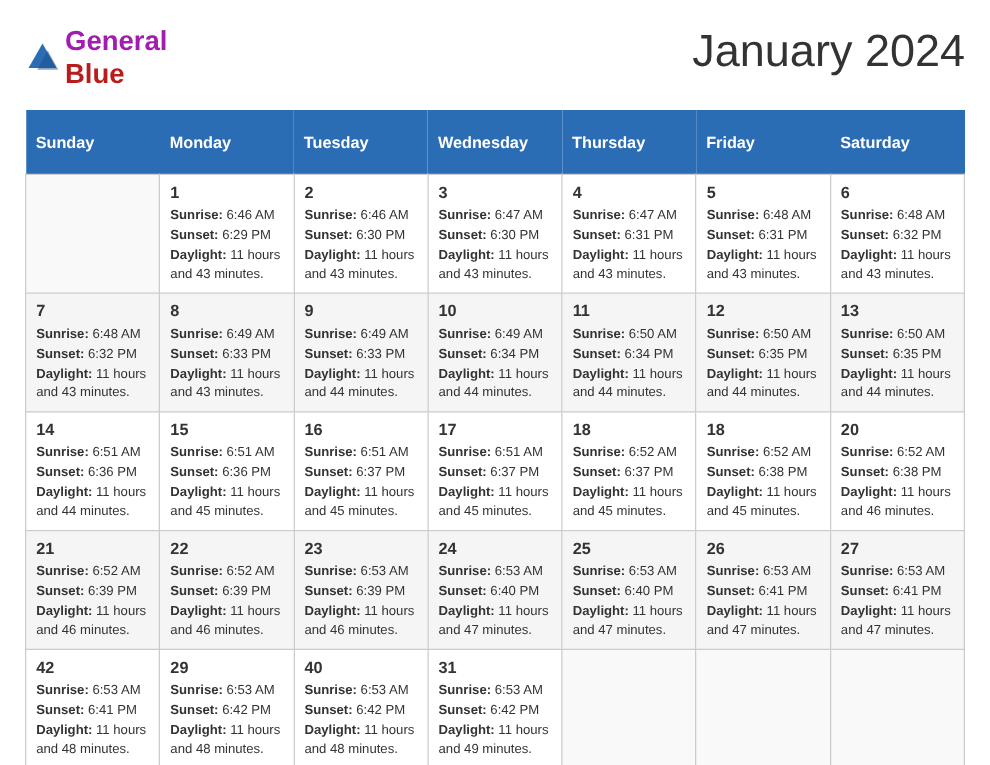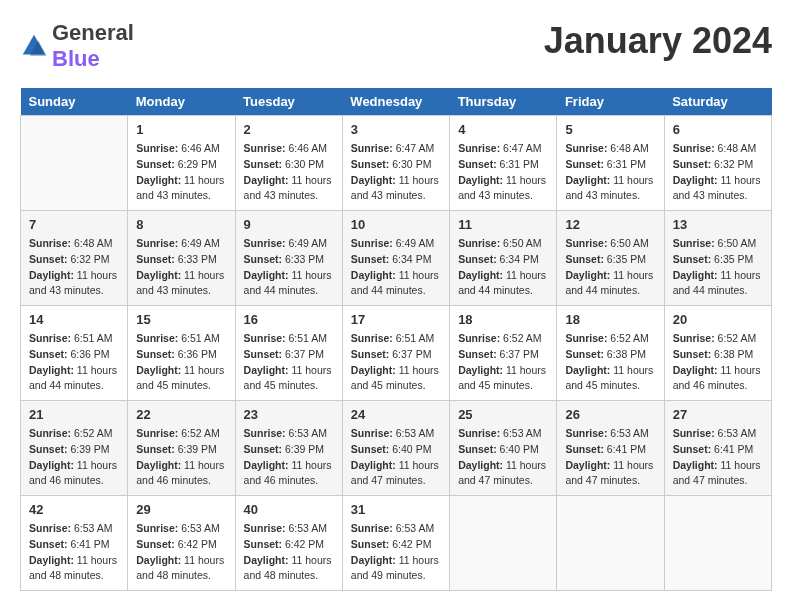--- a/index.html
+++ b/index.html
@@ -23,37 +23,37 @@
     }
     .logo-icon {
       width: 28px;
       height: 28px;
     }
     .title-block {
       text-align: right;
     }
     .month-title {
       font-size: 36px;
-      font-weight: bold;
+      font-weight: normal;
       color: #333;
     }
     .location {
       font-size: 15px;
       color: #555;
       margin-top: 2px;
     }
     table {
       width: 100%;
       border-collapse: collapse;
       font-size: 11px;
     }
     thead tr th {
       background-color: #2a6db5;
       color: #fff;
-      padding: 6px 8px;
+      padding: 18px 8px;
       text-align: left;
       font-size: 13px;
       font-weight: bold;
     }
     tbody tr td {
       border: 1px solid #ccc;
       vertical-align: top;
       padding: 6px 8px;
       min-height: 80px;
       width: 107px;
@@ -83,22 +83,22 @@
 </head>
 <body>
 
 <div class="header">
   <div class="logo">
     <svg class="logo-icon" viewBox="0 0 40 40" xmlns="http://www.w3.org/2000/svg">
       <polygon points="20,4 36,32 4,32" fill="#2a6db5"></polygon>
       <polygon points="26,12 38,34 14,34" fill="#1a4f8a" opacity="0.5"></polygon>
     </svg>
     <div>
-      <span style="font-size:22px;font-weight:bold;color:#404040;text-align:right;">General</span><br>
-      <span style="font-size:22px;font-weight:bold;color:#8b5cf6;">Blue</span>
+      <span style="font-size:22px;font-weight:bold;color:#a21caf;text-align:right;">General</span><br>
+      <span style="font-size:22px;font-weight:bold;color:#b91c1c;">Blue</span>
     </div>
   </div>
   <div class="title-block">
     <div class="month-title">January 2024</div>
   </div>
 </div>
 
 <table>
   <thead>
     <tr>

